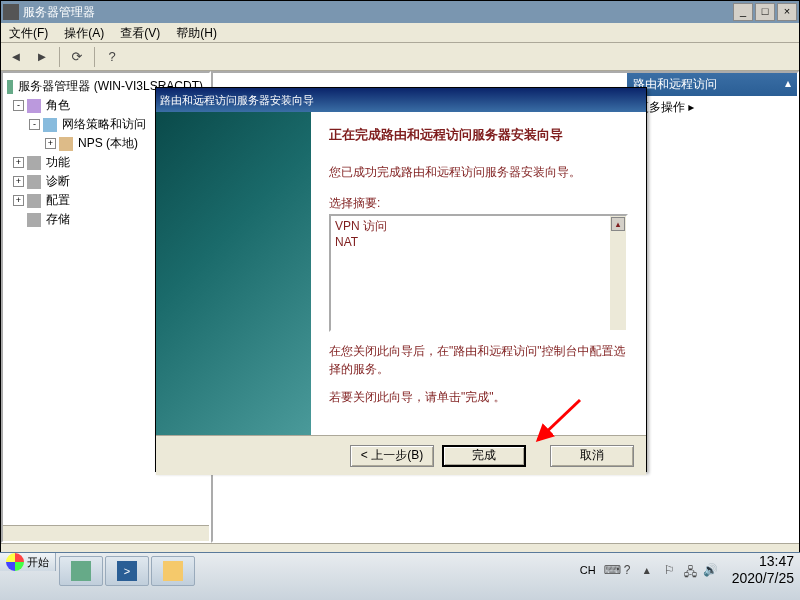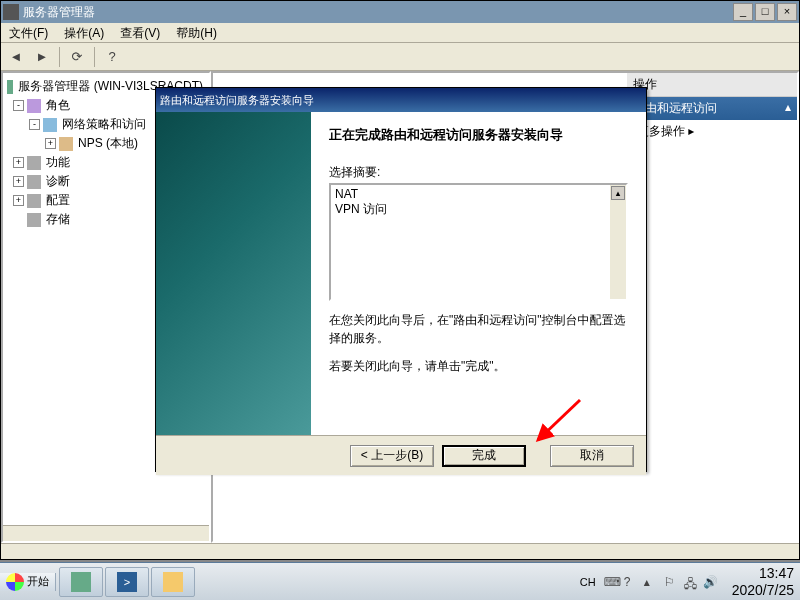--- a/index.html
+++ b/index.html
@@ -48,40 +48,40 @@
 .actions-item { font-size: 12px; padding: 3px 10px; }
 
 .statusbar { height: 16px; background: #ece9d8; border-top: 1px solid #aca899; }
 
 
 .wizard { position: absolute; left: 155px; top: 87px; width: 492px; height: 385px; background: #ece9d8; border: 1px solid #000; box-shadow: 2px 2px 3px rgba(0,0,0,.3); }
 .wizard-titlebar { height: 24px; background: linear-gradient(#0a246a, #3a6ea5); color: #fff; font-size: 11px; display: flex; align-items: center; padding: 0 4px; }
 .wizard-titlebar .title { flex: 1; }
 .wizard-body { display: flex; height: calc(100% - 20px - 40px); }
 .wizard-side { width: 155px; background: linear-gradient(135deg, #0a4a4a 0%, #1a6a6a 40%, #4a9a9a 100%); }
-.wizard-content { flex: 1; background: #fff; padding: 14px 18px; font-size: 12px; color: #000000; }
+.wizard-content { flex: 1; background: #fff; padding: 14px 18px; font-size: 12px; color: #7f1d1d; }
 .wizard-content h3 { font-size: 13px; font-weight: bold; margin-bottom: 20px; }
 .wizard-content .msg { margin-bottom: 14px; }
 .wizard-content .summary-label { margin-bottom: 2px; }
 .summary-box { width: 100%; height: 118px; border: 2px inset #fff; background: #fff; font-size: 12px; padding: 2px 4px; position: relative; }
 .summary-box .sb-scroll { position: absolute; right: 0; top: 0; width: 16px; height: 100%; background: #ece9d8; }
 .summary-box .sb-scroll .thumb { width: 14px; height: 14px; background: #d4d0c8; border: 1px solid #888; margin: 1px; font-size: 9px; text-align: center; line-height: 12px; }
 .wizard-content .note { margin-top: 10px; line-height: 1.5; }
 .wizard-buttons { height: 40px; background: #ece9d8; border-top: 1px solid #aca899; display: flex; align-items: center; justify-content: flex-end; padding: 0 12px; gap: 8px; }
 .wizard-buttons button { width: 84px; height: 22px; font-size: 12px; background: #ece9d8; border: 1px solid #888; box-shadow: inset 1px 1px #fff, inset -1px -1px #aca899; cursor: default; }
 .wizard-buttons button.default { border: 2px solid #000; }
 
 
 .arrow { position: absolute; left: 530px; top: 396px; width: 60px; height: 60px; pointer-events: none; }
 
 
 .desktop-line { position: absolute; left: 0; top: 560px; width: 800px; height: 2px; background: #888; }
 
 
-.taskbar { position: absolute; left: 0; bottom: 0; width: 800px; height: 38px; background: linear-gradient(#e8ecef, #c9d3dc); border-top: 1px solid #5a7a9a; display: flex; align-items: center; font-size: 11px; }
+.taskbar { position: absolute; left: 0; bottom: 0; width: 800px; height: 48px; background: linear-gradient(#e8ecef, #c9d3dc); border-top: 1px solid #5a7a9a; display: flex; align-items: flex-start; font-size: 11px; }
 .start-btn { width: 56px; display: flex; align-items: center; justify-content: center; gap: 3px; background: linear-gradient(#f0f4f7, #d0dae3); border-right: 1px solid #9ab; cursor: default; }
 .start-orb { width: 18px; height: 18px; border-radius: 50%; background: conic-gradient(#f44 0 25%, #4f4 0 50%, #44f 0 75%, #ff4 0 100%); }
 .task-items { display: flex; align-items: center; gap: 2px; padding: 3px; }
 .task-item { width: 44px; height: 30px; background: linear-gradient(#e0e8ef, #c0cedb); border: 1px solid #9ab; border-radius: 2px; display: flex; align-items: center; justify-content: center; cursor: default; }
 .task-item .ticon { width: 20px; height: 20px; }
 .tray { margin-left: auto; display: flex; align-items: center; padding: 0 6px; gap: 8px; }
 .tray .tlabel { font-size: 11px; }
 .tray-icons { display: flex; gap: 6px; align-items: center; }
 .tray-icons .ticon { width: 14px; height: 14px; color: #444; font-size: 12px; }
 .clock { text-align: right; line-height: 1.2; font-size: 14px; padding-left: 6px; }
@@ -163,21 +163,20 @@
           <span class="spacer" style="width:20px"></span>
           <span class="nicon feature"></span>
           <span class="label">存储</span>
         </div>
       </div>
       <div class="tree-scroll-h"></div>
     </div>
 
     <div class="right-panel">
       <div class="actions-pane">
-        <div class="actions-header">操作</div>
         <div class="actions-title">
           <span>路由和远程访问</span>
           <span>▴</span>
         </div>
         <div class="actions-item">
           <span>更多操作</span>
           <span> ▸</span>
         </div>
       </div>
     </div>
@@ -187,24 +186,25 @@
 </div>
 
 <div class="wizard">
   <div class="wizard-titlebar">
     <div class="title">路由和远程访问服务器安装向导</div>
   </div>
   <div class="wizard-body">
     <div class="wizard-side"></div>
     <div class="wizard-content">
       <h3>正在完成路由和远程访问服务器安装向导</h3>
+      <div class="msg">您已成功完成路由和远程访问服务器安装向导。</div>
       <div class="summary-label">选择摘要:</div>
       <div class="summary-box">
+        <div>VPN 访问</div>
         <div>NAT</div>
-        <div>VPN 访问</div>
         <div class="sb-scroll">
           <div class="thumb">▴</div>
         </div>
       </div>
       <div class="note">在您关闭此向导后，在"路由和远程访问"控制台中配置选择的服务。</div>
       <div class="note">若要关闭此向导，请单击"完成"。</div>
     </div>
   </div>
   <div class="wizard-buttons">
     <button>&lt; 上一步(B)</button>

